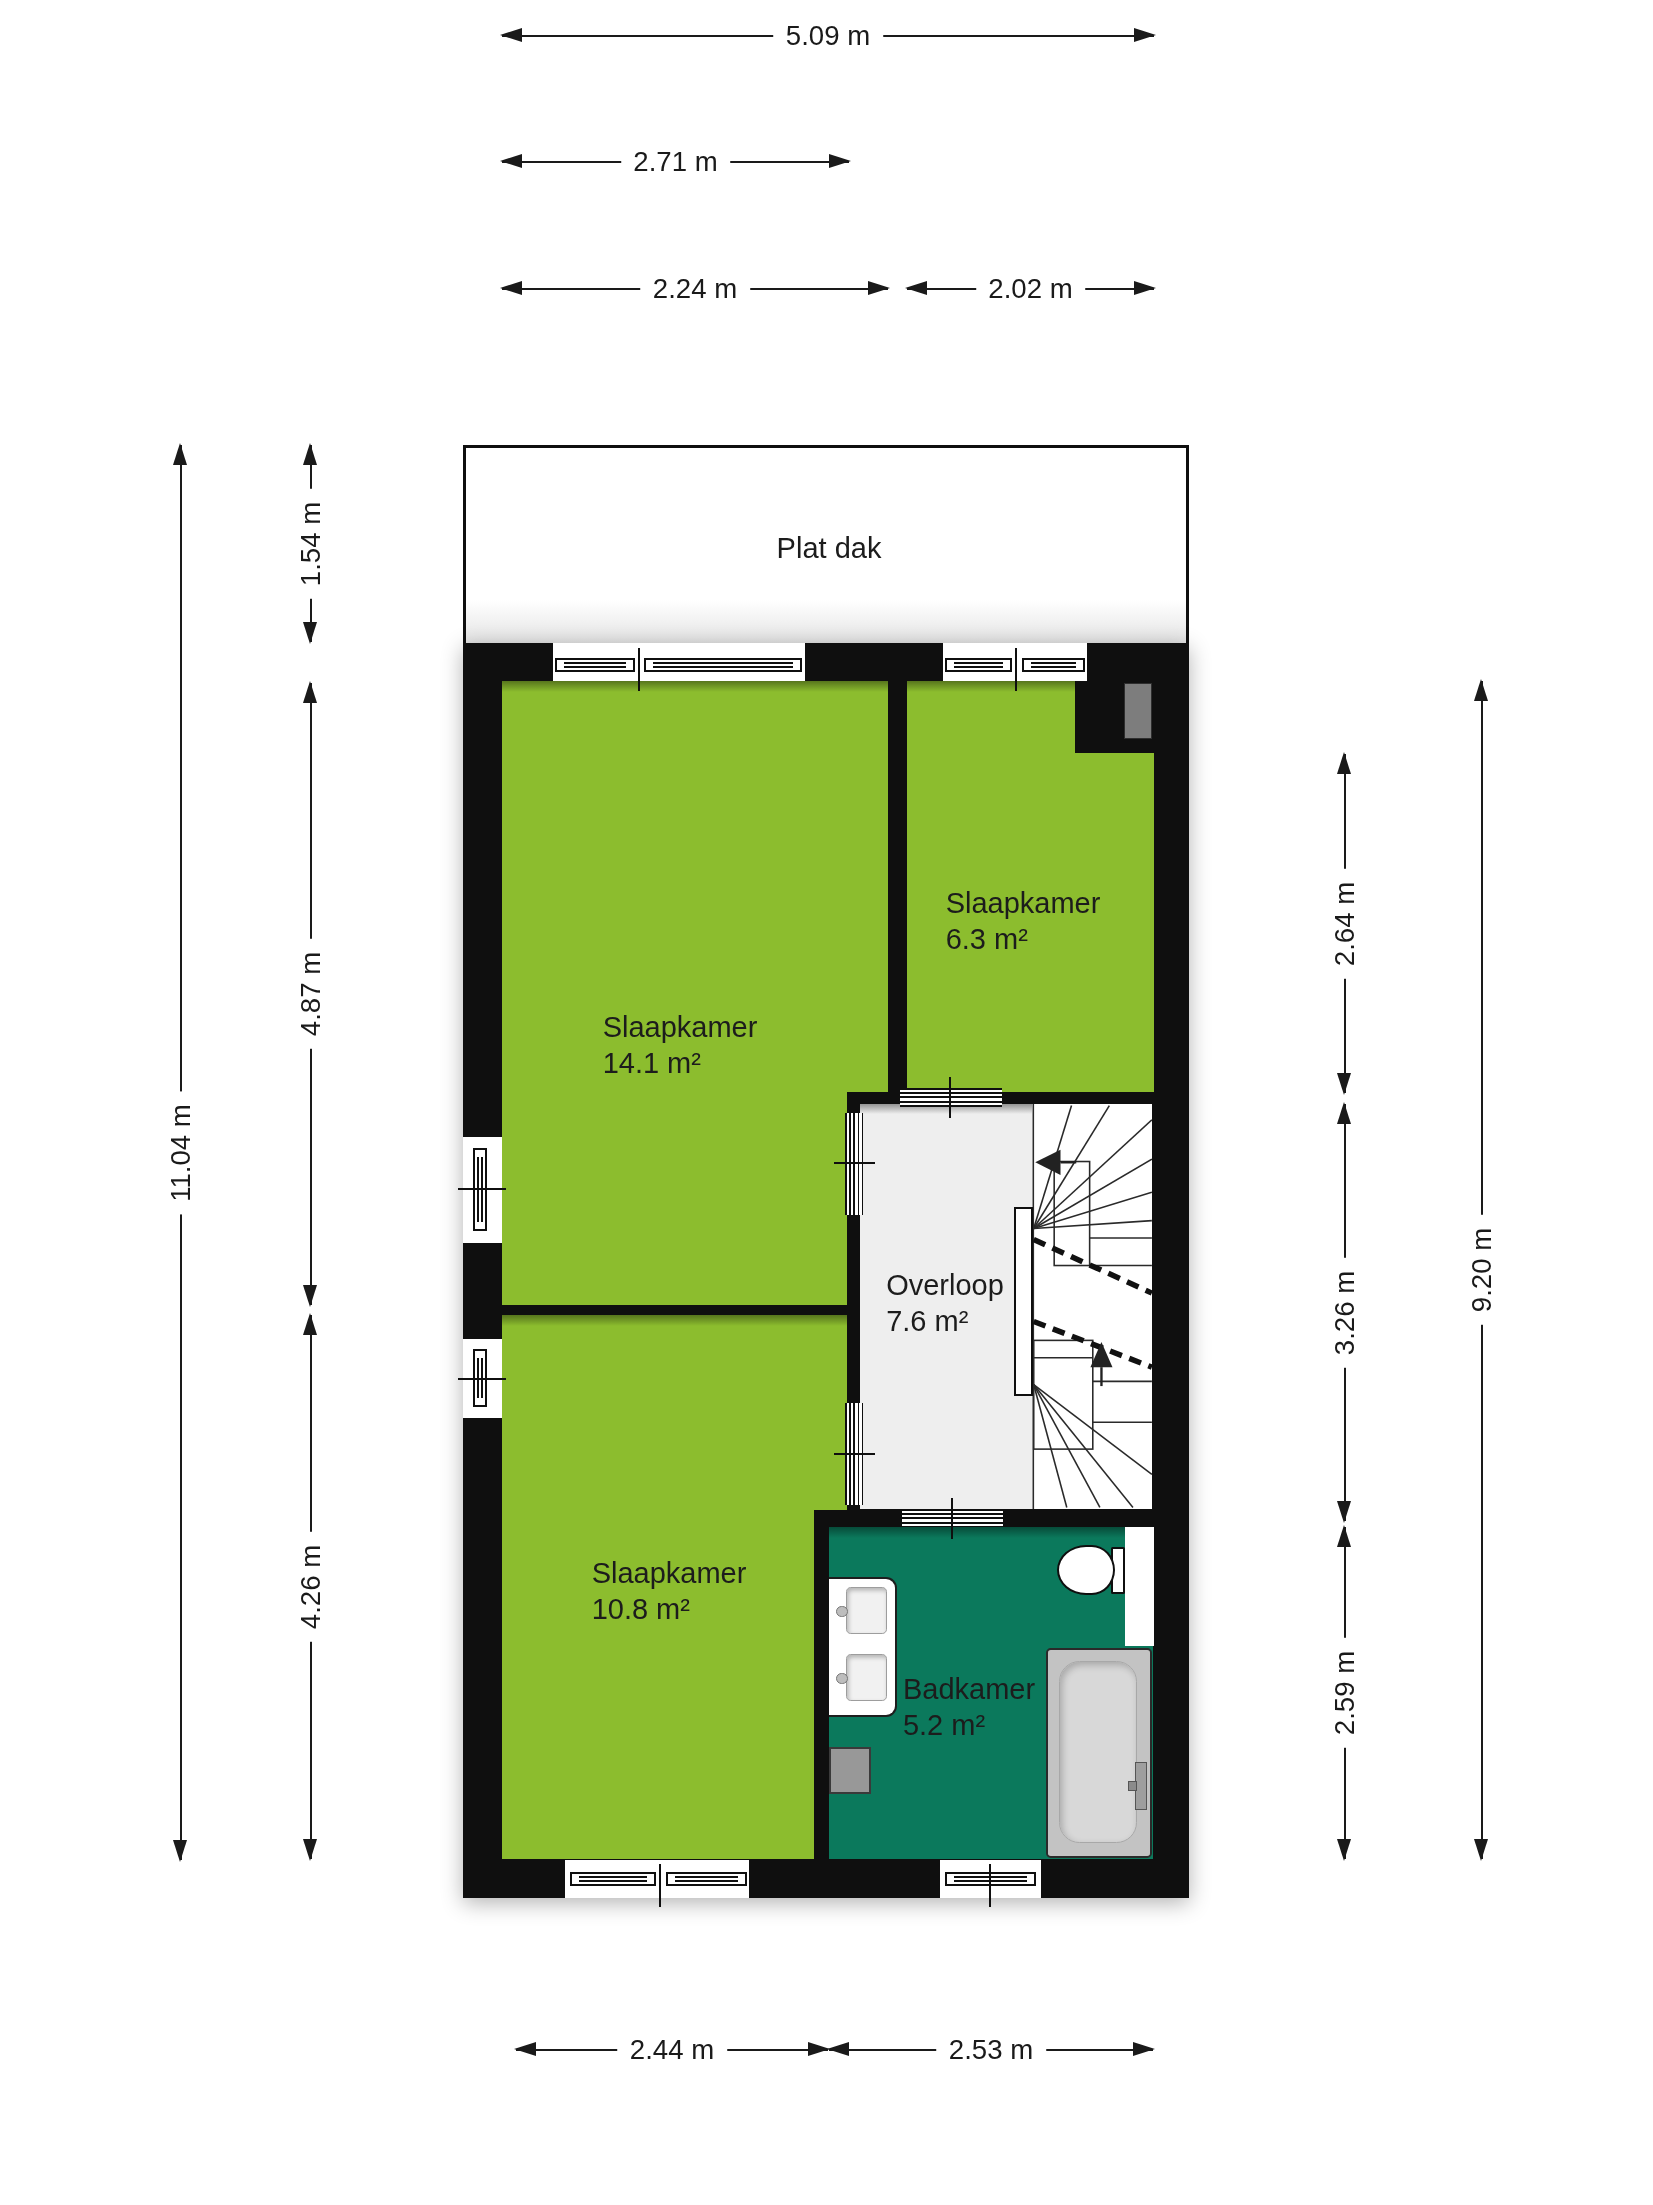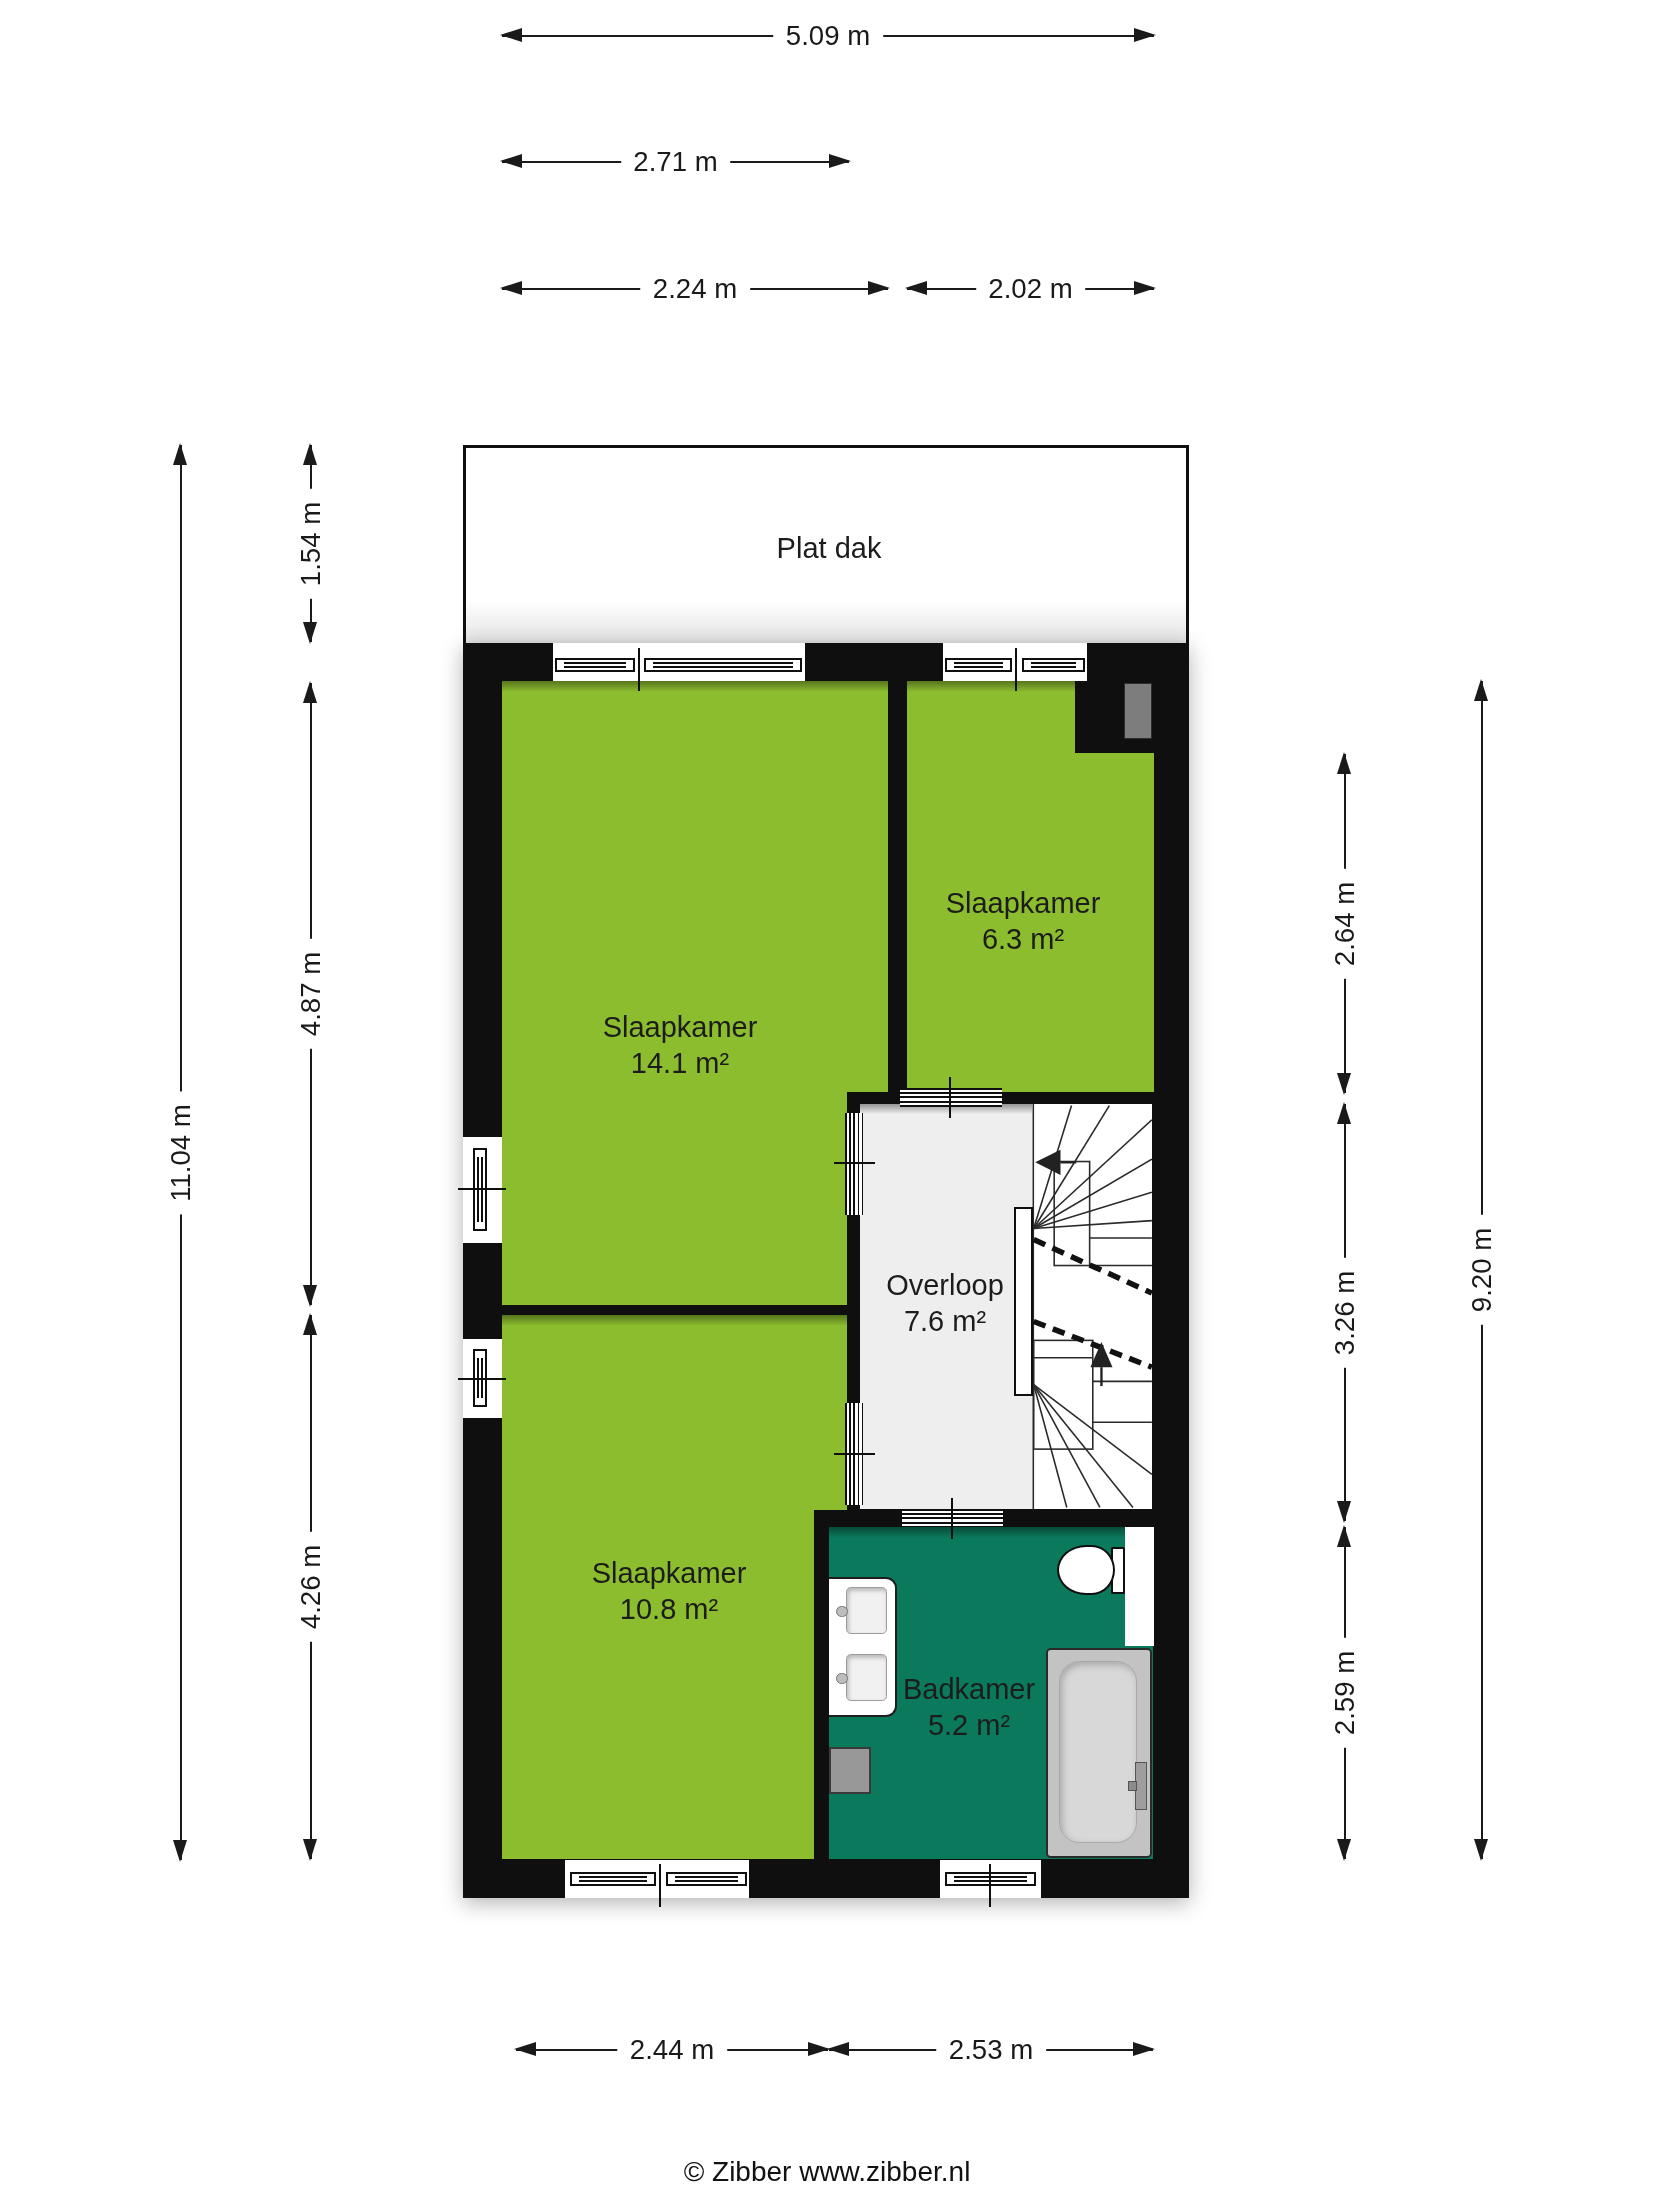--- a/index.html
+++ b/index.html
@@ -42,21 +42,21 @@
   .glz .inner{position:absolute;}
   .glz.h .inner{left:7px;right:7px;top:1.6px;bottom:1.6px;
     background:repeating-linear-gradient(to bottom,var(--wall) 0 2px,transparent 2px 4.2px);}
   .glz.v .inner{top:7px;bottom:7px;left:1.6px;right:1.6px;
     background:repeating-linear-gradient(to right,var(--wall) 0 2px,transparent 2px 4.2px);}
   .door{position:absolute;}
   .door.h{background:repeating-linear-gradient(to bottom,var(--wall) 0 1.9px,#ffffff 1.9px 4.2px);}
   .door.v{background:repeating-linear-gradient(to right,var(--wall) 0 1.9px,#ffffff 1.9px 4.2px);}
   .tick{position:absolute;background:var(--wall);}
   
-  .rlabel{position:absolute;transform:translate(-50%,-50%);text-align:center;
+  .rlabel{position:absolute;transform:translate(-50%,-50%);
     font-size:29px;line-height:36px;white-space:nowrap;color:#1c1c1c;}
   .footer{position:absolute;left:0;width:1654px;text-align:center;font-size:28px;color:#111;}
   
   .handrail{position:absolute;left:1014px;top:1207px;width:19px;height:189px;background:#fff;
     border:2.4px solid var(--wall);box-sizing:border-box;}
   .washbasin{position:absolute;left:829px;top:1577px;width:68px;height:140px;background:#fff;
     border:2.4px solid #1e1e1e;border-left:none;border-radius:0 11px 11px 0;box-sizing:border-box;}
   .basin{position:absolute;left:17.3px;width:41px;height:47px;background:#f1f1f1;border:1.6px solid #9d9d9d;
     border-radius:4.7px;box-sizing:border-box;box-shadow:inset 1.6px 2.4px 4.7px rgba(0,0,0,.25);}
   .basin::before{content:"";position:absolute;left:-11px;top:50%;margin-top:-4.7px;width:9.5px;height:9.5px;
@@ -273,16 +273,15 @@
   </div>
   <div class="rlabel" style="left:945px;top:1303px">
     <div>Overloop</div>
     <div>7.6 m²</div>
   </div>
   <div class="rlabel" style="left:969px;top:1707px">
     <div>Badkamer</div>
     <div>5.2 m²</div>
   </div>
 
-  <div class="footer" style="top:2156px">© Zibber www.zibber.nl</div>
 
 </div>
 
 
 </body></html>

